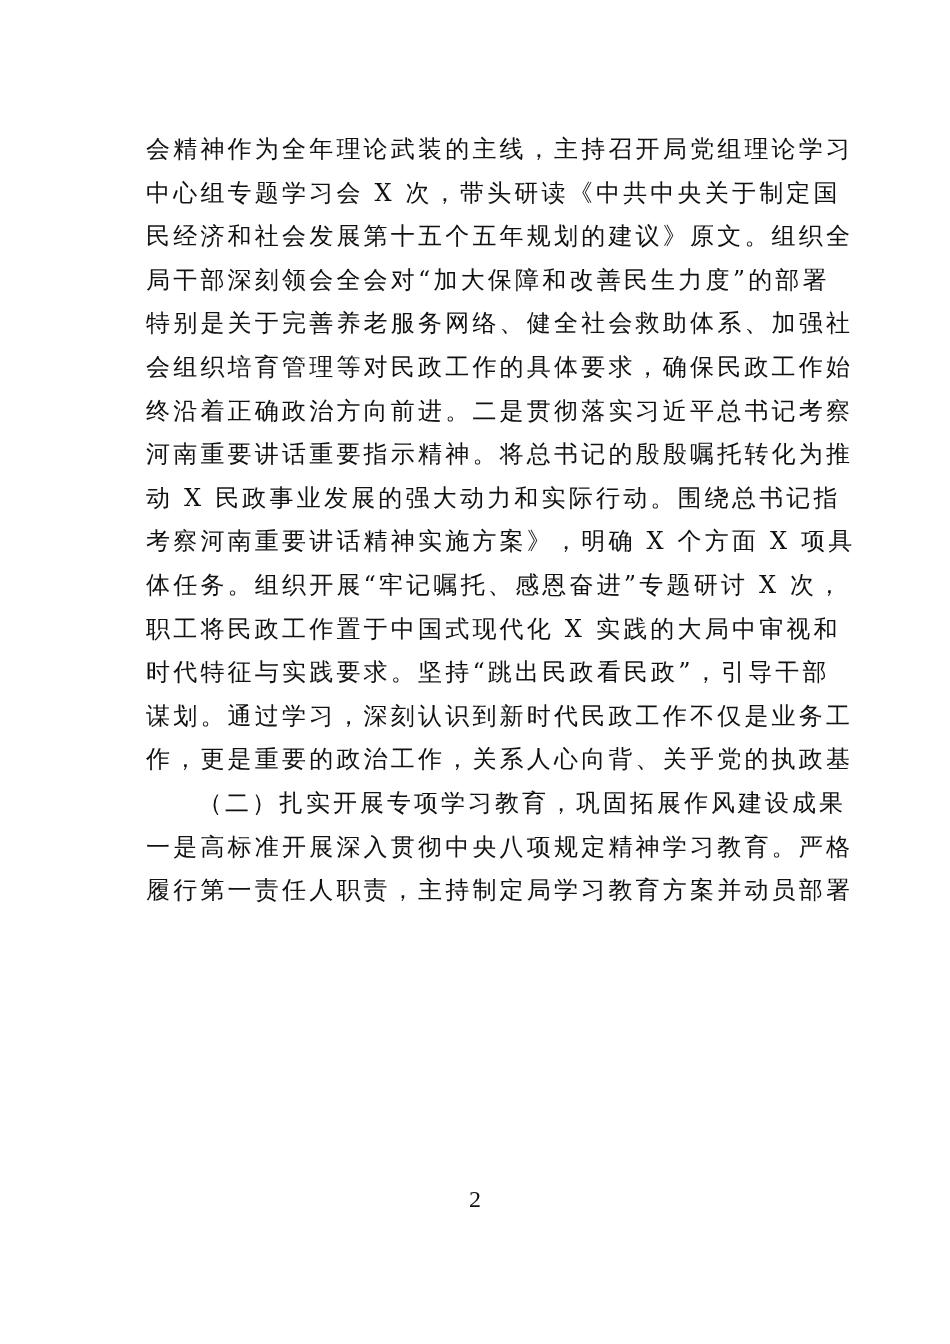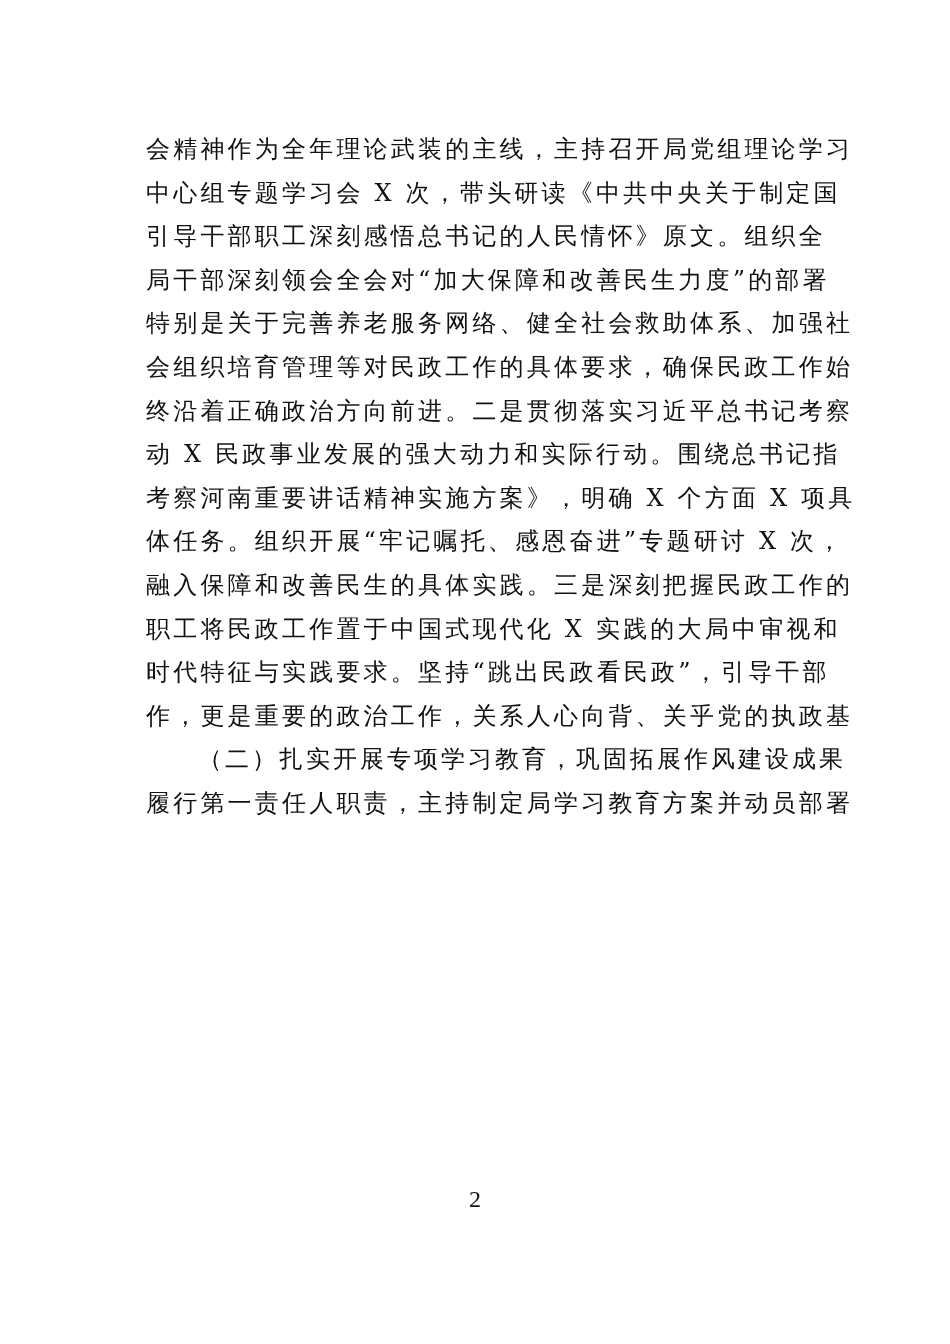--- a/index.html
+++ b/index.html
@@ -24,29 +24,31 @@
     font-family: "Liberation Serif", "DejaVu Serif", serif; font-size: 24px; color: #111111;
   }
 </style>
 </head>
 <body>
 
 <div class="page">
   <div class="body-text">
     <div class="line">会精神作为全年理论武装的主线，主持召开局党组理论学习</div>
     <div class="line">中心组专题学习会 X 次，带头研读《中共中央关于制定国</div>
-    <div class="line">引导干部职工深刻感悟总书记的人民情怀》原文。组织全</div>
+    <div class="line">民经济和社会发展第十五个五年规划的建议》原文。组织全</div>
     <div class="line">局干部深刻领会全会对“加大保障和改善民生力度”的部署</div>
     <div class="line">特别是关于完善养老服务网络、健全社会救助体系、加强社</div>
     <div class="line">会组织培育管理等对民政工作的具体要求，确保民政工作始</div>
     <div class="line">终沿着正确政治方向前进。二是贯彻落实习近平总书记考察</div>
+    <div class="line">河南重要讲话重要指示精神。将总书记的殷殷嘱托转化为推</div>
     <div class="line">动 X 民政事业发展的强大动力和实际行动。围绕总书记指</div>
     <div class="line">考察河南重要讲话精神实施方案》，明确 X 个方面 X 项具</div>
     <div class="line">体任务。组织开展“牢记嘱托、感恩奋进”专题研讨 X 次，</div>
-    <div class="line">融入保障和改善民生的具体实践。三是深刻把握民政工作的</div>
     <div class="line">职工将民政工作置于中国式现代化 X 实践的大局中审视和</div>
     <div class="line">时代特征与实践要求。坚持“跳出民政看民政”，引导干部</div>
+    <div class="line">谋划。通过学习，深刻认识到新时代民政工作不仅是业务工</div>
     <div class="line">作，更是重要的政治工作，关系人心向背、关乎党的执政基</div>
     <div class="line heading last">（二）扎实开展专项学习教育，巩固拓展作风建设成果</div>
+    <div class="line">一是高标准开展深入贯彻中央八项规定精神学习教育。严格</div>
     <div class="line">履行第一责任人职责，主持制定局学习教育方案并动员部署</div>
   </div>
   <div class="page-number">2</div>
 </div>
 
 </body></html>

